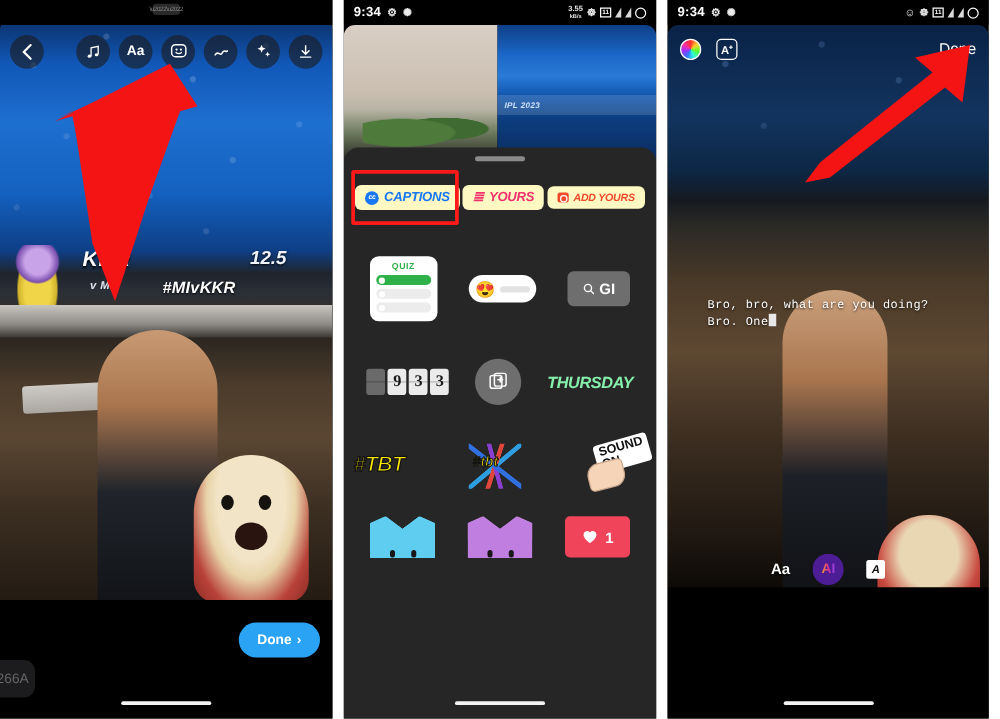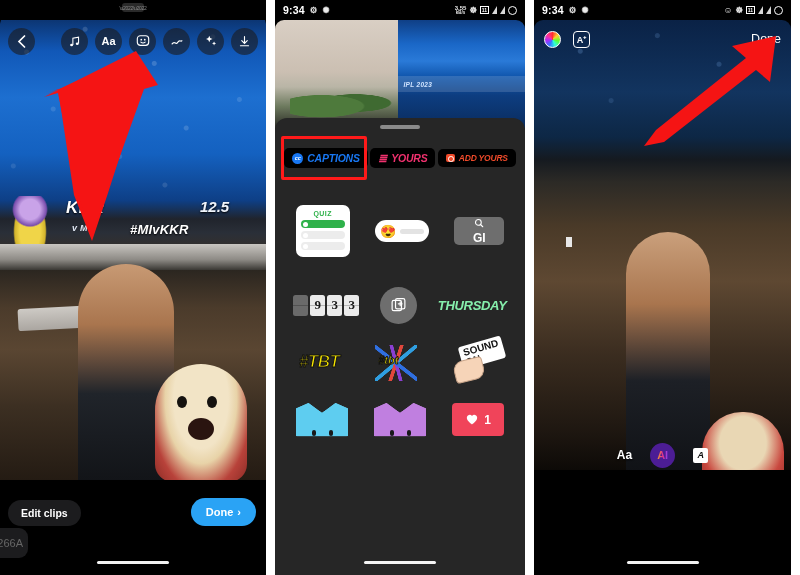--- a/index.html
+++ b/index.html
@@ -190,21 +190,21 @@
     margin:7px auto 0;
   }
   .search-bar {
     margin:9px 10px 0; height:29px; background:#3a3a3a; border-radius:9px;
     display:flex; align-items:center; gap:8px; padding:0 10px;
     color:#c4c4c4; font-size:11.5px;
   }
   .row { display:flex; align-items:center; justify-content:space-around; padding:0 8px; }
   .row-stickers { margin-top:16px; height:26px; position:relative; }
   .pill {
-    background:#000000; border-radius:5px; padding:4px 8px;
+    background:#fef9c3; border-radius:5px; padding:4px 8px;
     font-size:10.5px; font-weight:bold; font-style:italic;
     display:flex; align-items:center; gap:4px; letter-spacing:-.2px;
   }
   .pill.captions { color:#1877f2; }
   .pill.poll { color:#f0316e; }
   .pill.addyours { color:#ef4a2a; font-size:8.5px; }
   .cc-ico {
     width:11px;height:11px;border-radius:50%;background:#1877f2;color:#fff;
     font-size:5.5px;font-weight:bold;display:flex;align-items:center;justify-content:center;
   }
@@ -230,41 +230,41 @@
   .quiz-bar.empty { background:#ececec; }
   .slider-card {
     width:54px; height:22px; background:#fff; border-radius:11px;
     display:flex; align-items:center; padding:0 5px; gap:4px;
   }
   .slider-card .emo { font-size:13px; line-height:1; }
   .slider-track { flex:1; height:5px; background:#e3e3e3; border-radius:3px; }
   .gif-card {
     width:50px; height:28px; background:#6e6e6e; border-radius:5px;
     display:flex; align-items:center; justify-content:center; gap:3px;
-    color:#fff; font-size:12px; font-weight:bold;flex-direction:column;
+    color:#fff; font-size:12px; font-weight:bold;
   }
 
   .row-3 { margin-top:28px; height:40px; }
   .countdown { display:flex; gap:2px; align-items:center; }
   .cd-cell {
     width:15px;height:21px;background:#ebebeb;border-radius:2.5px;
     display:flex;align-items:center;justify-content:center;
     font-size:13px;font-weight:bold;color:#1a1a1a;
     position:relative; font-family:"Liberation Serif", serif;
   }
   .cd-cell.dark { background:#6a6a6a; }
   .cd-cell::after{content:"";position:absolute;left:0;top:50%;width:100%;height:1px;background:rgba(0,0,0,.22);}
   .add-photo {
     width:37px;height:37px;border-radius:50%;background:#6e6e6e;
     display:flex;align-items:center;justify-content:center;color:#fff;font-size:16px;
   }
   .thursday { color:#86efac; font-size:13px; font-weight:bold; font-style:italic; letter-spacing:-.3px;
               font-family:"Liberation Sans", sans-serif; }
 
-  .row-4 { margin-top:14px; height:46px; }
+  .row-4 { margin-top:24px; height:46px;justify-content:space-between; }
   .tbt-yellow {
     color:#f7e600; font-size:17px; font-weight:bold; font-style:italic;
     -webkit-text-stroke:1px #111; letter-spacing:-.5px;
   }
   .tbt-burst { position:relative; width:50px; height:42px; }
   .tbt-burst .rays {
     position:absolute; left:4px; top:4px; width:42px; height:36px;
     background:
       linear-gradient(38deg, transparent 46%, #2f6fe0 47% 53%, transparent 54%),
       linear-gradient(75deg, transparent 46%, #8a3fd1 47% 53%, transparent 54%),
@@ -461,21 +461,20 @@
         <div class="circ-btn">
           <svg width="13" height="13" viewBox="0 0 16 16">
               <path d="M8 2v8M4.6 7l3.4 3.4L11.4 7M3 13.2h10" stroke="#fff" stroke-width="1.4" fill="none" stroke-linecap="round"></path>
             </svg>
         </div>
       </div>
     </div>
 
     <div class="p1-bottom">
       <div class="audio-chip">\u266A</div>
-      <div class="edit-clips">Edit clips</div>
       <div class="next-btn">
         <span>Done</span>
         <span>›</span>
       </div>
       <div class="home-ind"></div>
     </div>
   </div>
 
   <div class="gap"></div>
 
@@ -625,21 +624,21 @@
       <div class="p3-plush"></div>
     </div>
 
     <div class="p3-toolbar">
       <div class="color-wheel"></div>
       <div class="apl-ico">A⁺</div>
       <div class="done-btn">Done</div>
     </div>
 
     <div class="caption-text">
-      <span class="cursor"></span>
+      <span>Bro, bro, what are you doing? Bro. One</span><span class="cursor"></span>
     </div>
 
     <div class="p3-fontbar">
       <div class="aa-ico">Aa</div>
       <div class="ai-ico">
         <span>AI</span>
       </div>
       <div class="a-box">A</div>
     </div>
 

